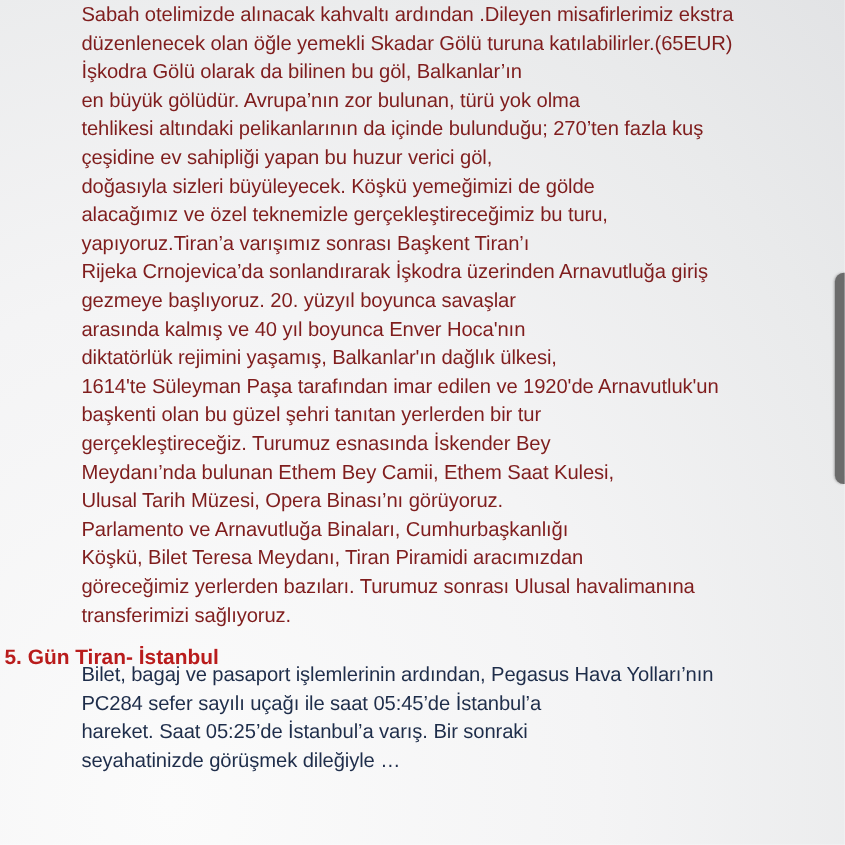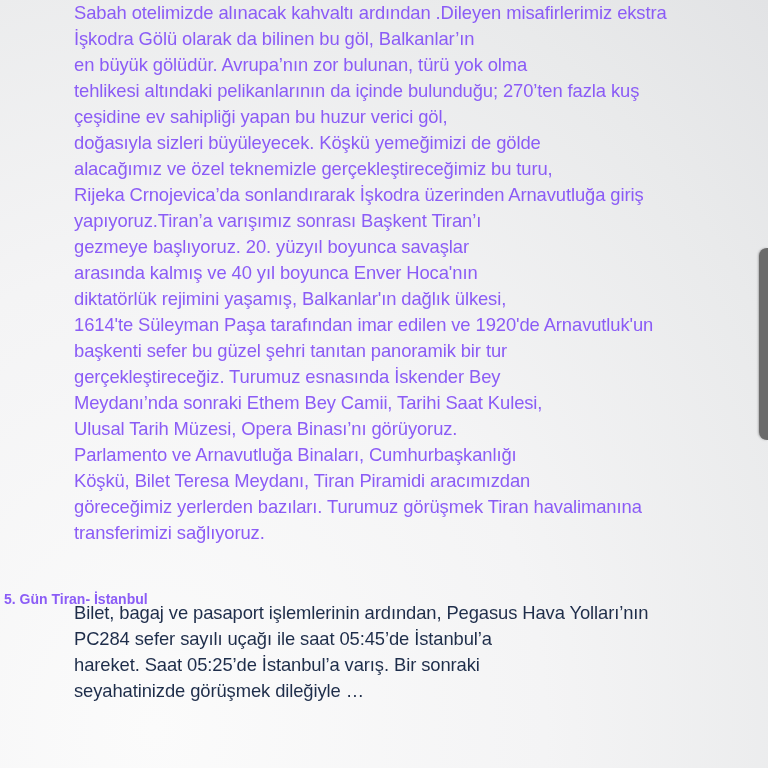--- a/index.html
+++ b/index.html
@@ -23,35 +23,35 @@
       height: 768px;
     }
     .body-text {
       position: absolute;
       left: 74px;
       top: 0px;
       width: 690px;
       font-size: 18.4px;
       line-height: 26px;
       letter-spacing: -0.1px;
-      color: #8b5cf6;
+      color: #7f1d1d;
     }
     .body-text .line {
       white-space: nowrap;
       display: block;
       height: 26px;
     }
     .day-heading {
       position: absolute;
       left: 4px;
       top: 586px;
-      font-size: 14px;
+      font-size: 19px;
       font-weight: bold;
       line-height: 26px;
-      color: #8b5cf6;
+      color: #b91c1c;
       white-space: nowrap;
     }
     .day-text {
       position: absolute;
       left: 74px;
       top: 600px;
       width: 690px;
       font-size: 18.4px;
       line-height: 26px;
       letter-spacing: -0.1px;
@@ -73,39 +73,40 @@
       box-shadow: -1px 0 2px rgba(0,0,0,0.25);
     }
   </style>
 </head>
 <body>
 
 <div class="page">
 
   <div class="body-text">
     <span class="line">Sabah otelimizde alınacak kahvaltı ardından .Dileyen misafirlerimiz ekstra</span>
+    <span class="line">düzenlenecek olan öğle yemekli Skadar Gölü turuna katılabilirler.(65EUR)</span>
     <span class="line">İşkodra Gölü olarak da bilinen bu göl, Balkanlar’ın</span>
     <span class="line">en büyük gölüdür. Avrupa’nın zor bulunan, türü yok olma</span>
     <span class="line">tehlikesi altındaki pelikanlarının da içinde bulunduğu; 270’ten fazla kuş</span>
     <span class="line">çeşidine ev sahipliği yapan bu huzur verici göl,</span>
     <span class="line">doğasıyla sizleri büyüleyecek. Köşkü yemeğimizi de gölde</span>
     <span class="line">alacağımız ve özel teknemizle gerçekleştireceğimiz bu turu,</span>
+    <span class="line">yapıyoruz.Tiran’a varışımız sonrası Başkent Tiran’ı</span>
     <span class="line">Rijeka Crnojevica’da sonlandırarak İşkodra üzerinden Arnavutluğa giriş</span>
-    <span class="line">yapıyoruz.Tiran’a varışımız sonrası Başkent Tiran’ı</span>
     <span class="line">gezmeye başlıyoruz. 20. yüzyıl boyunca savaşlar</span>
     <span class="line">arasında kalmış ve 40 yıl boyunca Enver Hoca'nın</span>
     <span class="line">diktatörlük rejimini yaşamış, Balkanlar'ın dağlık ülkesi,</span>
     <span class="line">1614'te Süleyman Paşa tarafından imar edilen ve 1920'de Arnavutluk'un</span>
-    <span class="line">başkenti sefer bu güzel şehri tanıtan panoramik bir tur</span>
+    <span class="line">başkenti olan bu güzel şehri tanıtan yerlerden bir tur</span>
     <span class="line">gerçekleştireceğiz. Turumuz esnasında İskender Bey</span>
-    <span class="line">Meydanı’nda sonraki Ethem Bey Camii, Tarihi Saat Kulesi,</span>
+    <span class="line">Meydanı’nda bulunan Ethem Bey Camii, Ethem Saat Kulesi,</span>
     <span class="line">Ulusal Tarih Müzesi, Opera Binası’nı görüyoruz.</span>
     <span class="line">Parlamento ve Arnavutluğa Binaları, Cumhurbaşkanlığı</span>
     <span class="line">Köşkü, Bilet Teresa Meydanı, Tiran Piramidi aracımızdan</span>
-    <span class="line">göreceğimiz yerlerden bazıları. Turumuz görüşmek Tiran havalimanına</span>
+    <span class="line">göreceğimiz yerlerden bazıları. Turumuz sonrası Ulusal havalimanına</span>
     <span class="line">transferimizi sağlıyoruz.</span>
   </div>
 
   <div class="day-heading">5. Gün Tiran- İstanbul</div>
 
   <div class="day-text">
     <span class="line">Bilet, bagaj ve pasaport işlemlerinin ardından, Pegasus Hava Yolları’nın</span>
     <span class="line">PC284 sefer sayılı uçağı ile saat 05:45’de İstanbul’a</span>
     <span class="line">hareket. Saat 05:25’de İstanbul’a varış. Bir sonraki</span>
     <span class="line">seyahatinizde görüşmek dileğiyle …</span>

